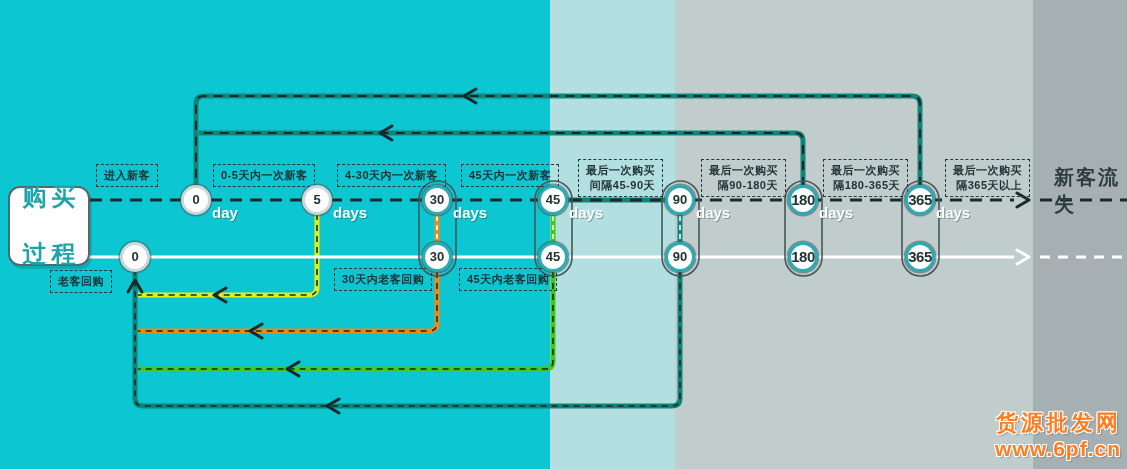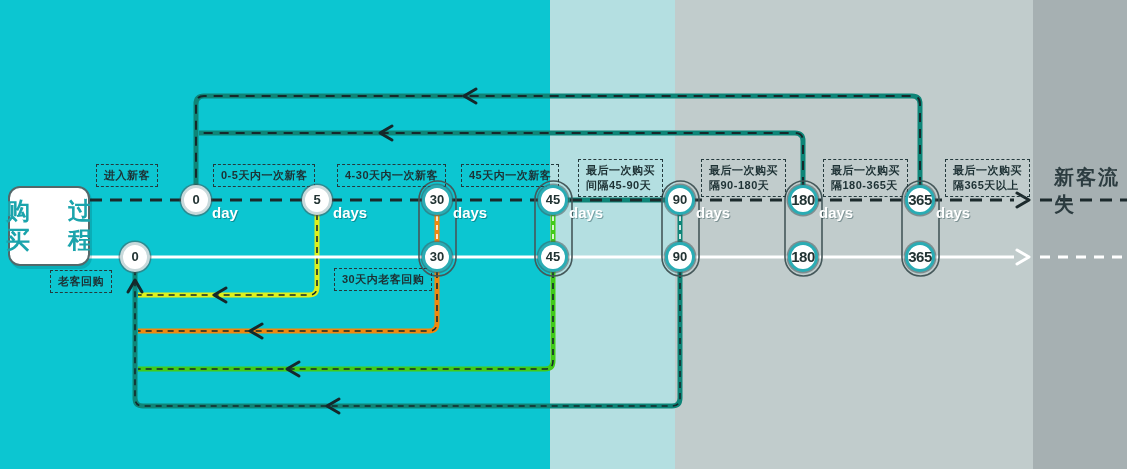--- a/index.html
+++ b/index.html
@@ -13,28 +13,28 @@
   svg.lines{position:absolute;left:0;top:0;z-index:2;}
   .node{position:absolute;width:24px;height:24px;border-radius:50%;background:#fff;
         border:3px solid #2aacb4;box-shadow:0 0 0 1.5px rgba(70,90,92,.55);
         text-align:center;line-height:24px;font-size:13px;font-weight:bold;color:#233;
         z-index:5;}
   .node.gray{border-color:#c9d9db;}
   .node.n3{font-size:15px;letter-spacing:-0.5px;}
   .unit{position:absolute;color:#fff;font-weight:bold;font-size:15px;z-index:4;
         text-shadow:1px 1px 0 rgba(0,40,45,.35);}
   .tag{position:absolute;border:1.5px dashed #24393c;color:#1d3134;background:transparent;
-       font-size:11px;font-weight:bold;padding:3px 7px;text-align:left;line-height:1.35;
+       font-size:11px;font-weight:bold;padding:3px 7px;text-align:right;line-height:1.35;
        white-space:nowrap;z-index:4;letter-spacing:.5px;}
   .churn{position:absolute;font-size:20px;font-weight:bold;letter-spacing:2px;z-index:4;}
   .churn.new{color:#2c3c40;}
   .churn.old{color:#ffffff;}
   #process-box{position:absolute;left:8px;top:186px;width:78px;height:76px;background:#fff;
        border:2px solid #53686a;border-radius:12px;z-index:6;
-       display:flex;align-items:center;justify-content:center;
+       display:flex;flex-direction:column;align-items:center;justify-content:center;
        box-shadow:2px 3px 0 rgba(0,60,65,.18);gap:28px;}
   #process-box span{display:block;color:#1ba4ac;font-size:24px;font-weight:800;
        letter-spacing:5px;margin-left:5px;line-height:1.2;}
   #watermark{position:absolute;right:6px;top:410px;text-align:right;z-index:7;
        color:#ff7d1f;font-weight:bold;line-height:1.2;
        text-shadow:-1px -1px 0 #fff,1px -1px 0 #fff,-1px 1px 0 #fff,1px 1px 0 #fff,2px 2px 1px rgba(0,0,0,.2);}
   #watermark .w1{font-size:22px;letter-spacing:3px;}
   #watermark .w2{font-size:21px;letter-spacing:1px;}
 </style>
 </head>
@@ -158,17 +158,22 @@
     <div>最后一次购买</div>
     <div>隔180-365天</div>
   </div>
   <div class="tag" style="left:945px;top:159px;">
     <div>最后一次购买</div>
     <div>隔365天以上</div>
   </div>
 
   <div class="tag" style="left:50px;top:270px;">老客回购</div>
   <div class="tag" style="left:334px;top:268px;">30天内老客回购</div>
+  <div class="tag" style="left:459px;top:268px;">45天内老客回购</div>
 
   <div class="churn new" style="left:1038px;top:164px;margin-left:16px;">新客流失</div>
 
+  <div id="watermark">
+    <div class="w1">货源批发网</div>
+    <div class="w2">www.6pf.cn</div>
+  </div>
 
 </div>
 
 </body></html>

